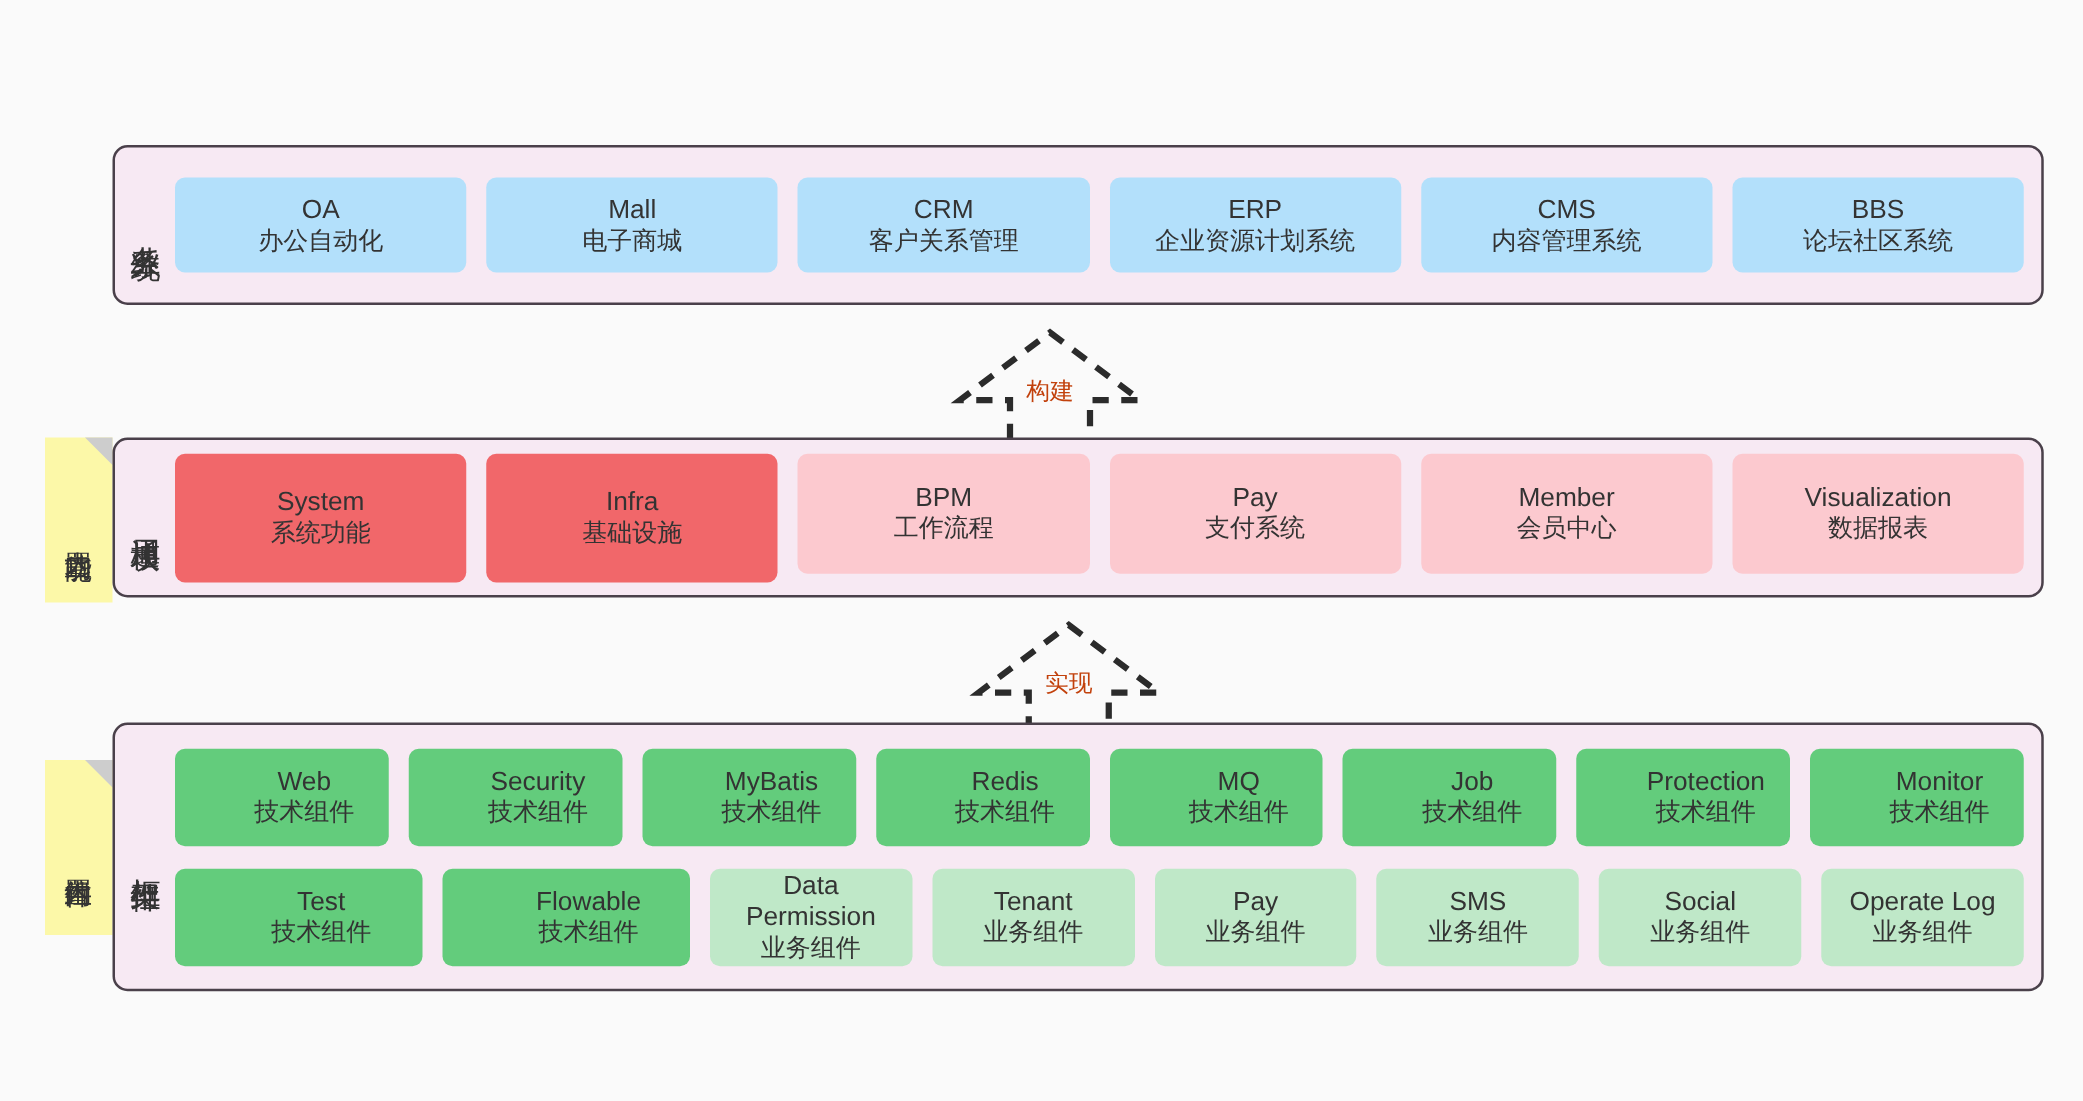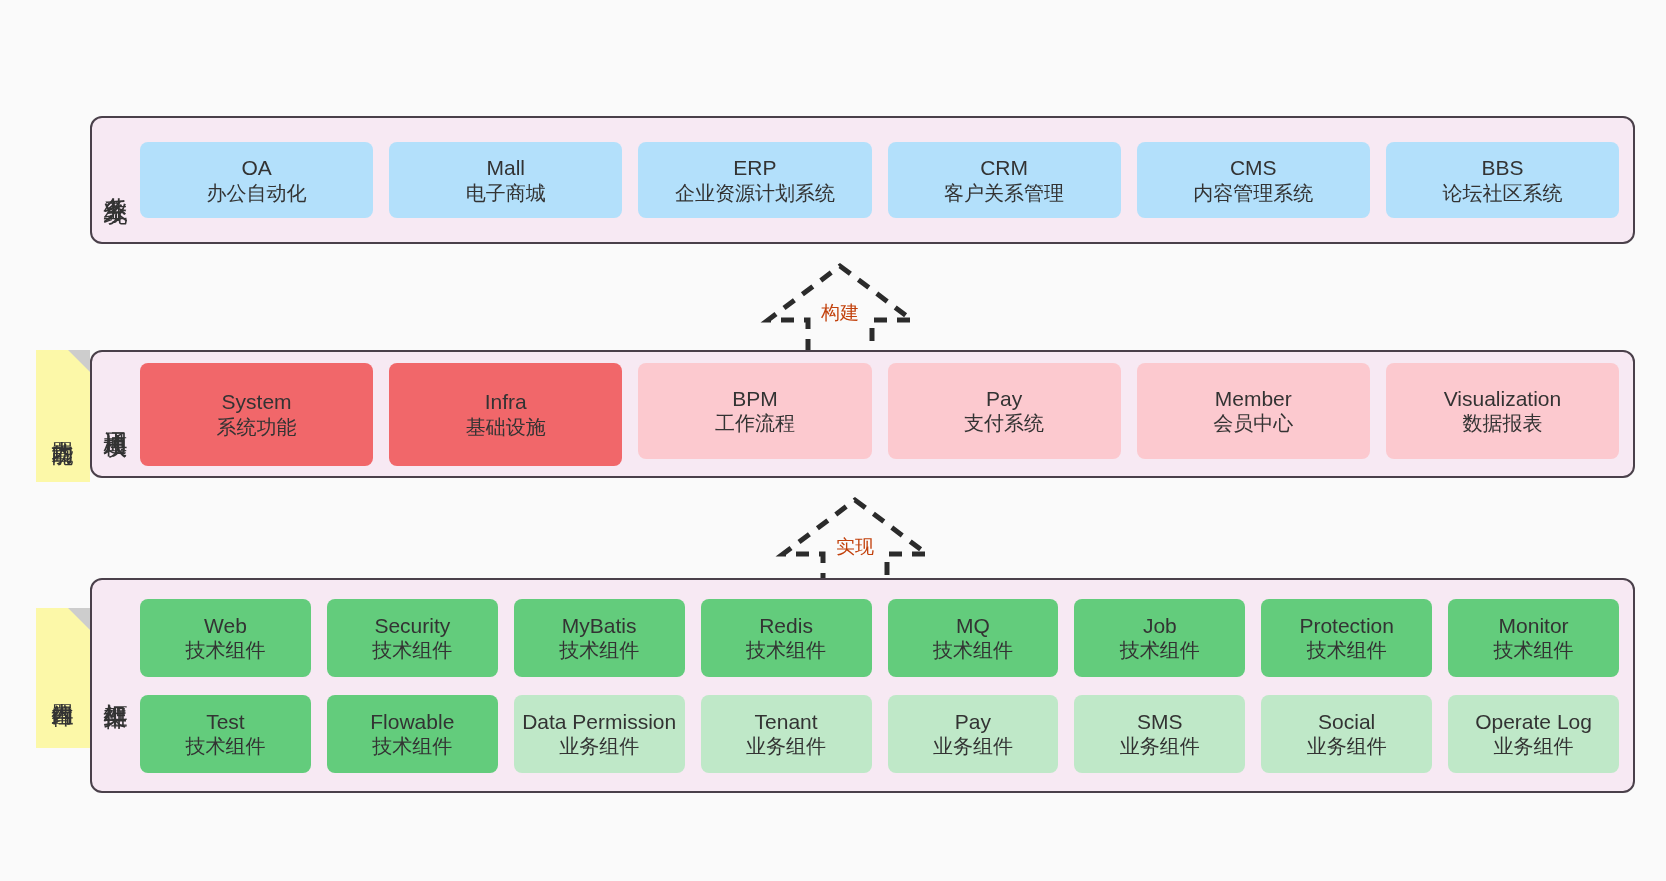--- a/index.html
+++ b/index.html
@@ -82,21 +82,21 @@
     line-height: 1.22;
     padding: 6px 4px;
     box-sizing: border-box;
   }
   .card .t1 { font-size: 21px; }
   .card .t2 { font-size: 20px; }
 
   .card.biz      { background: #b3e0fb; height: 76px; }
   .card.mod-on   { background: #f1676a; height: 103px; }
   .card.mod-off  { background: #fcc9cf; height: 96px; }
-  .card.tech     { background: #63cc7c; height: 78px; }
+  .card.tech     { background: #63cc7c; height: 78px; padding-left: 40px; }
   .card.bizcomp  { background: #bfe8c8; height: 78px; }
 
   
   .note {
     position: absolute;
     width: 54px;
     background: #fcf8a8;
     color: #333333;
     font-size: 22px;
     line-height: 1.14;
@@ -146,26 +146,26 @@
       <div class="row" id="row-business">
           <div class="card biz">
             <div class="t1">OA</div>
             <div class="t2">办公自动化</div>
           </div>
           <div class="card biz">
             <div class="t1">Mall</div>
             <div class="t2">电子商城</div>
           </div>
           <div class="card biz">
+            <div class="t1">CRM</div>
+            <div class="t2">客户关系管理</div>
+          </div>
+          <div class="card biz">
             <div class="t1">ERP</div>
             <div class="t2">企业资源计划系统</div>
-          </div>
-          <div class="card biz">
-            <div class="t1">CRM</div>
-            <div class="t2">客户关系管理</div>
           </div>
           <div class="card biz">
             <div class="t1">CMS</div>
             <div class="t2">内容管理系统</div>
           </div>
           <div class="card biz">
             <div class="t1">BBS</div>
             <div class="t2">论坛社区系统</div>
           </div>
         </div>

